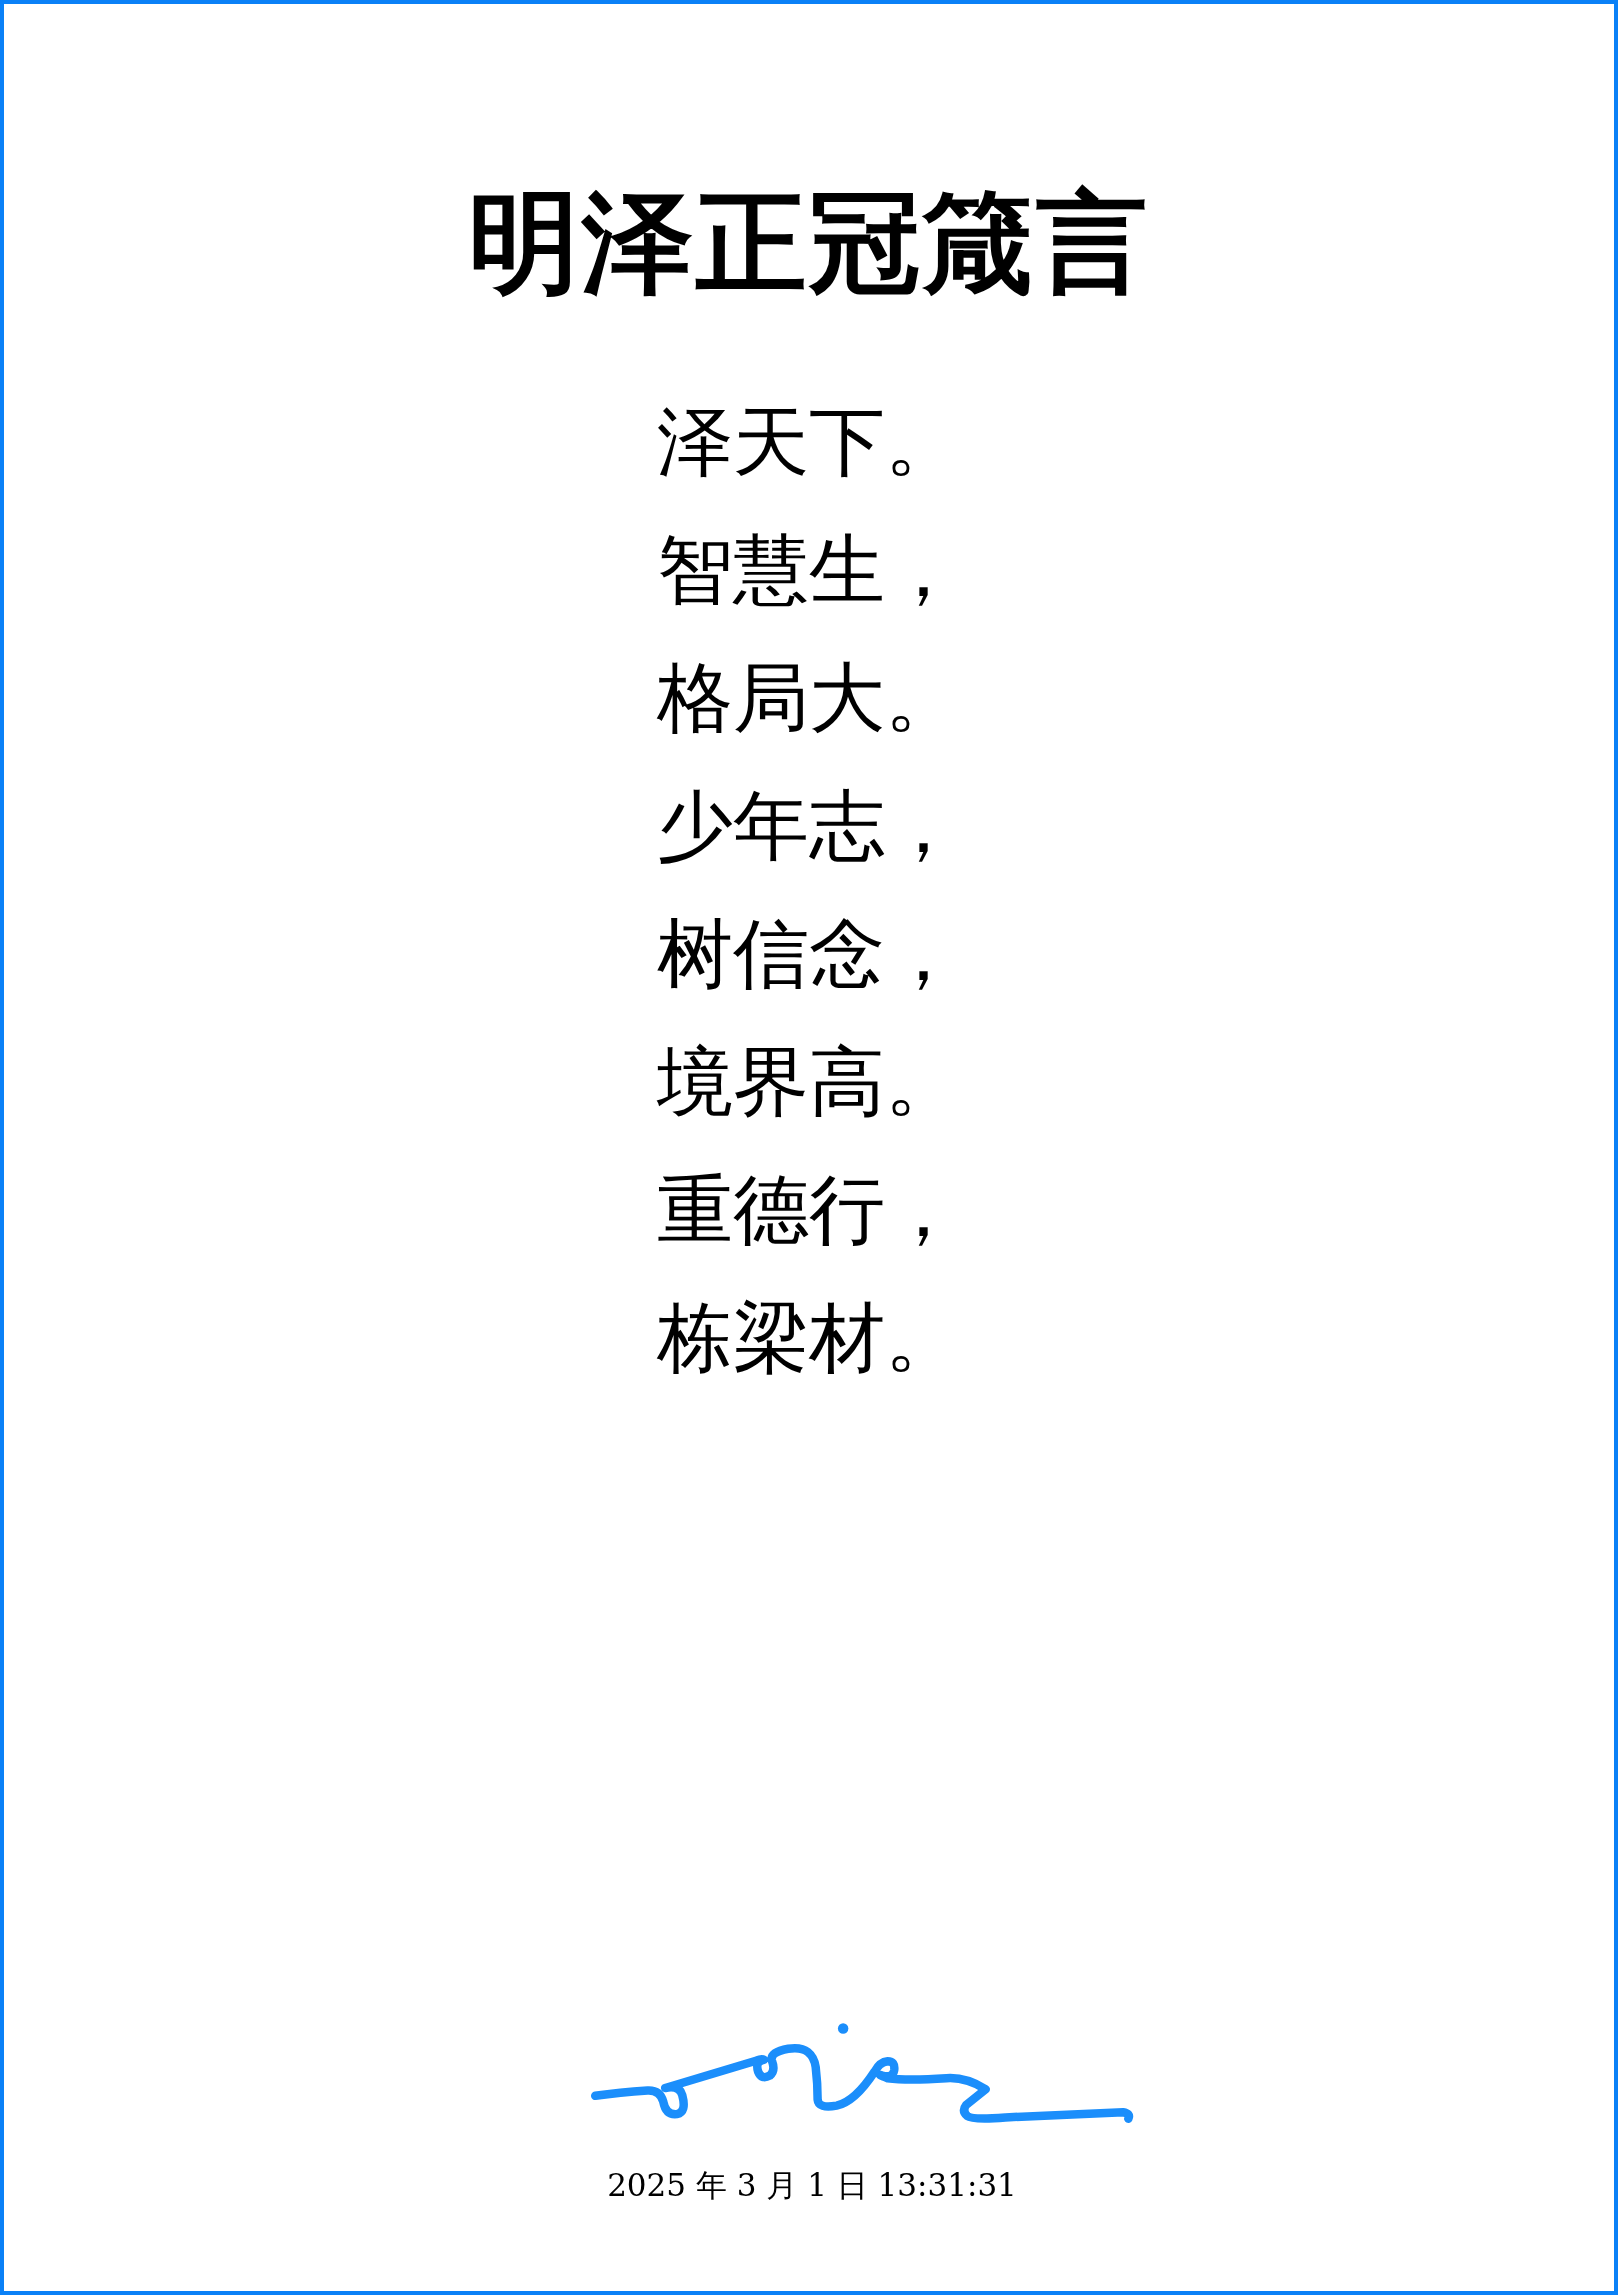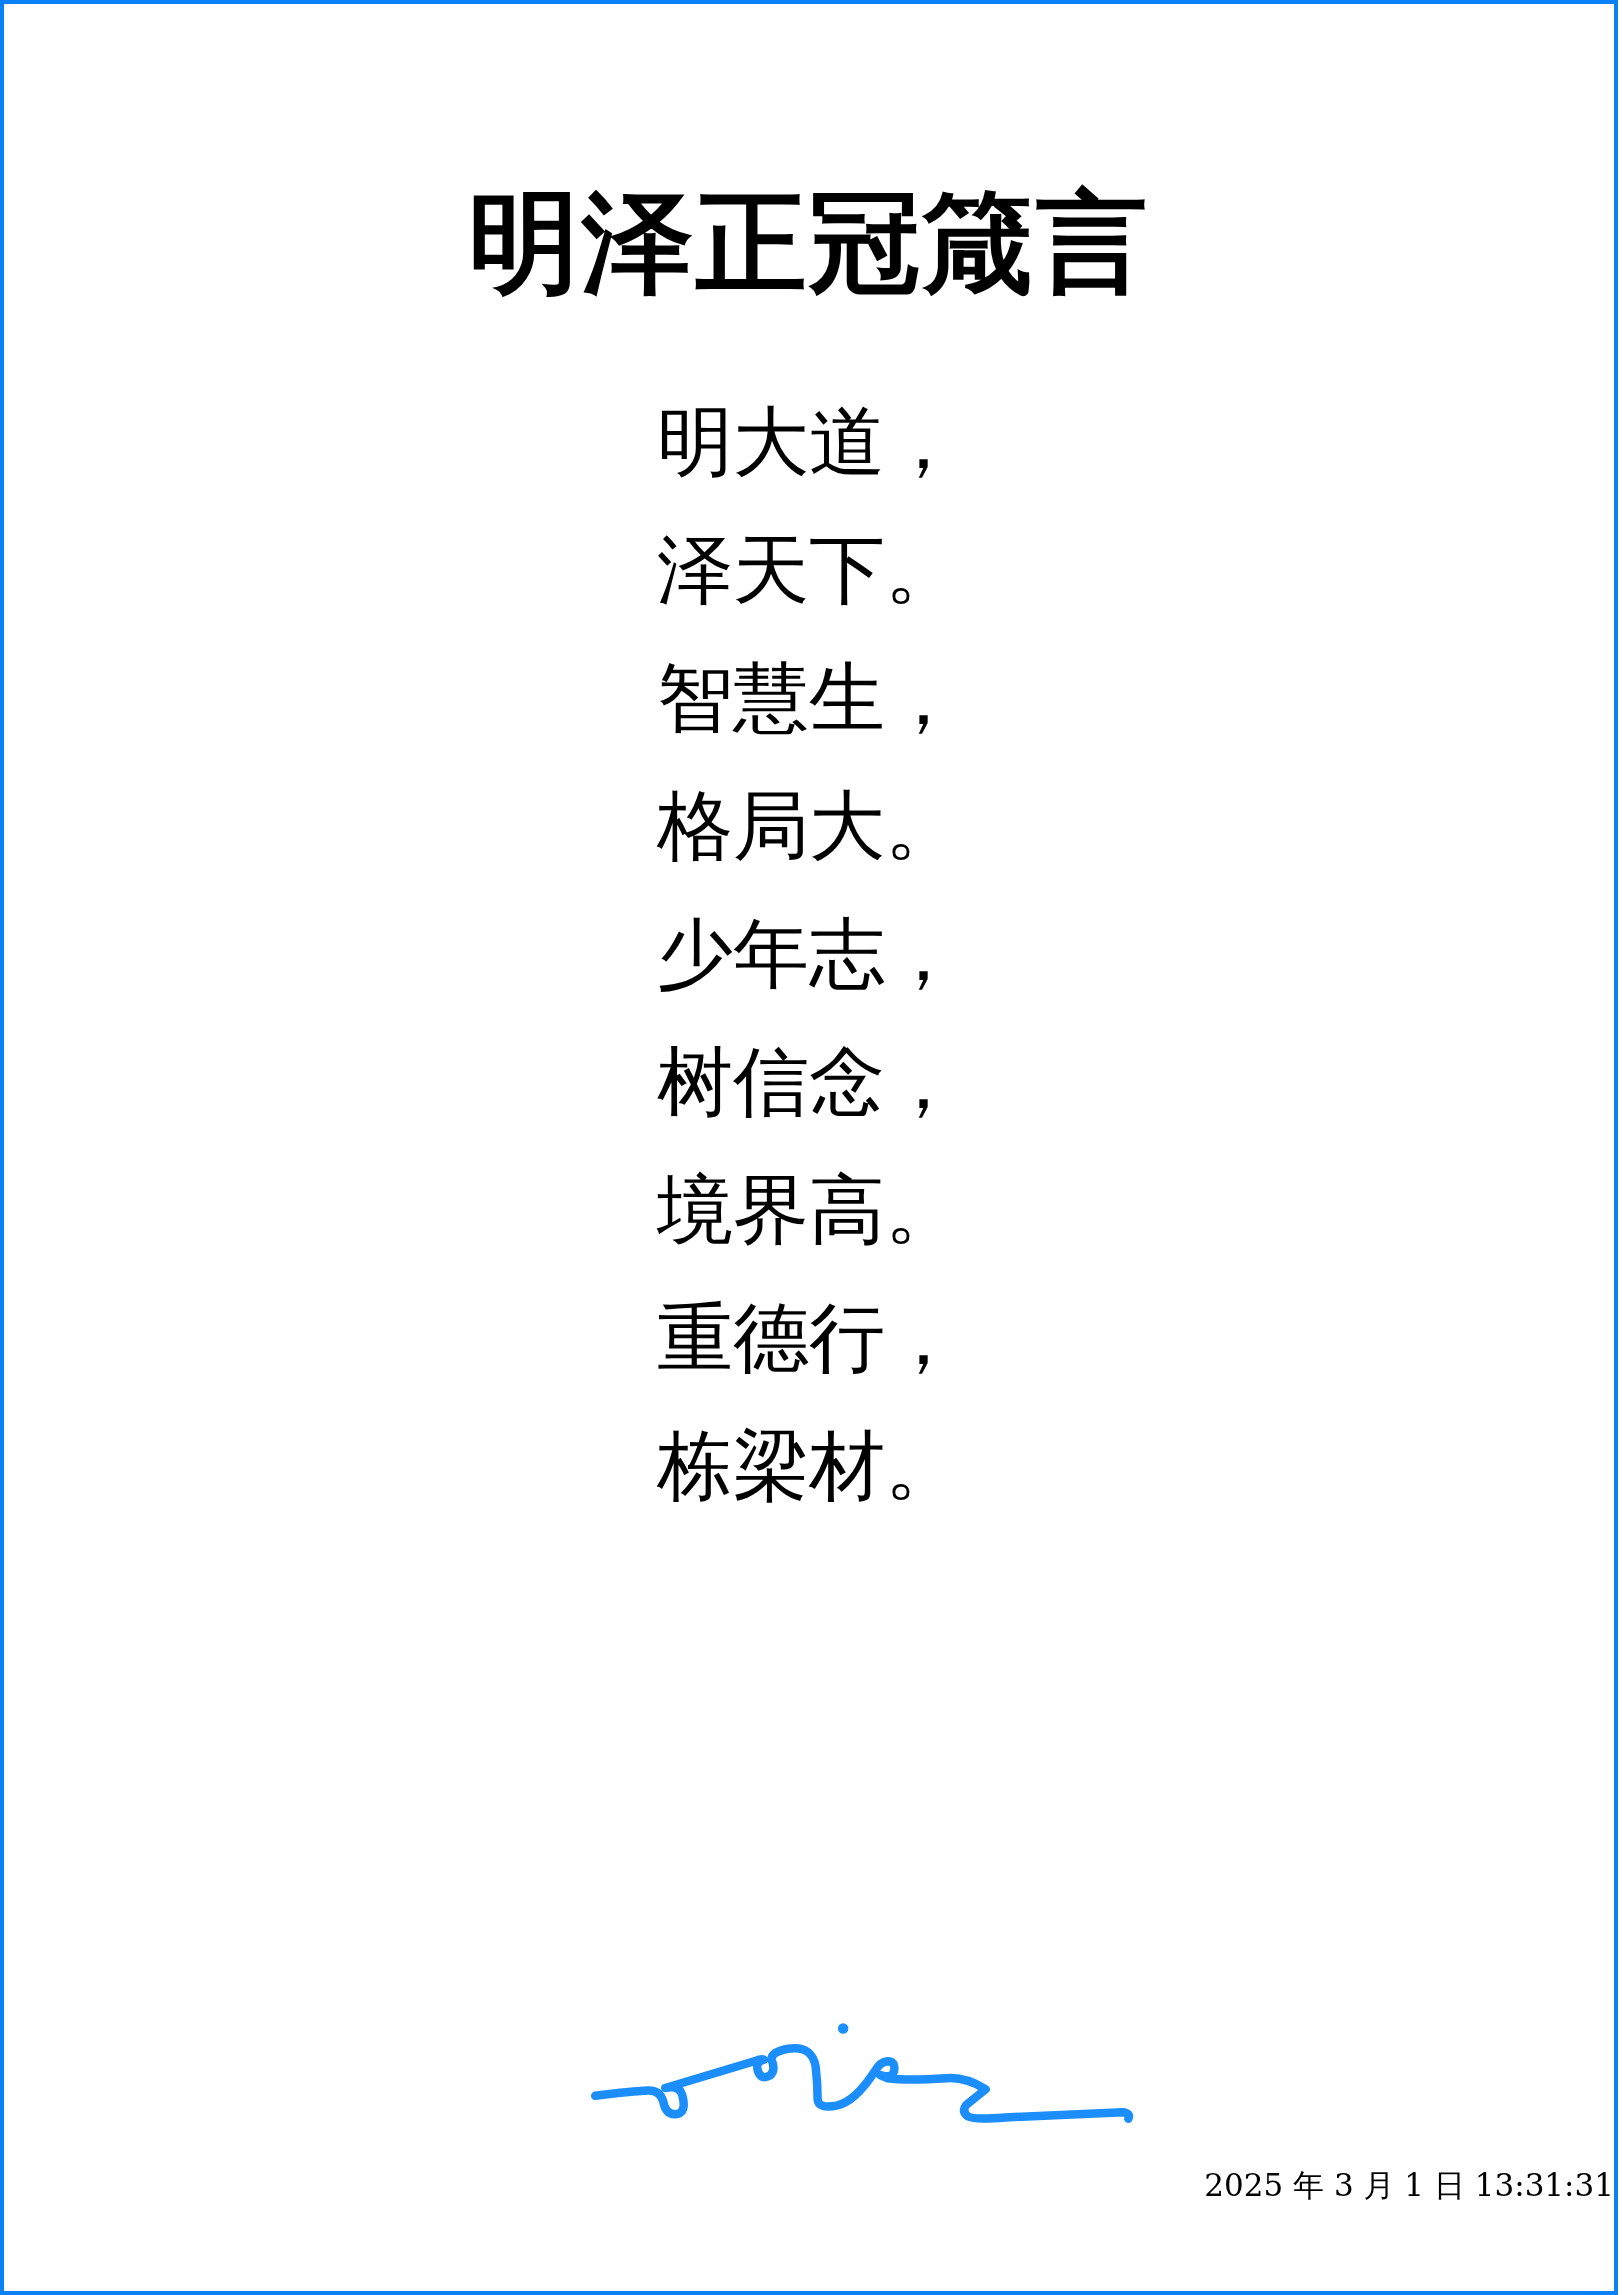--- a/index.html
+++ b/index.html
@@ -65,36 +65,35 @@
   .signature-wrap svg {
     display: block;
     width: 576px;
     height: 121px;
   }
   .timestamp {
     position: absolute;
     top: 2163px;
     left: 0;
     right: 0;
-    text-align: right;
+    text-align: center;
     font-size: 31px;
     line-height: 1.2;
     white-space: nowrap;
     padding-left: 6px;
   }
 </style>
 </head>
 <body>
 
 <div class="page">
 
   <div class="title">明泽正冠箴言</div>
 
   <div class="poem">
-    <div class="poem-line">明大道，</div>
     <div class="poem-line">泽天下。</div>
     <div class="poem-line">智慧生，</div>
     <div class="poem-line">格局大。</div>
     <div class="poem-line">少年志，</div>
     <div class="poem-line">树信念，</div>
     <div class="poem-line">境界高。</div>
     <div class="poem-line">重德行，</div>
     <div class="poem-line">栋梁材。</div>
   </div>
 

